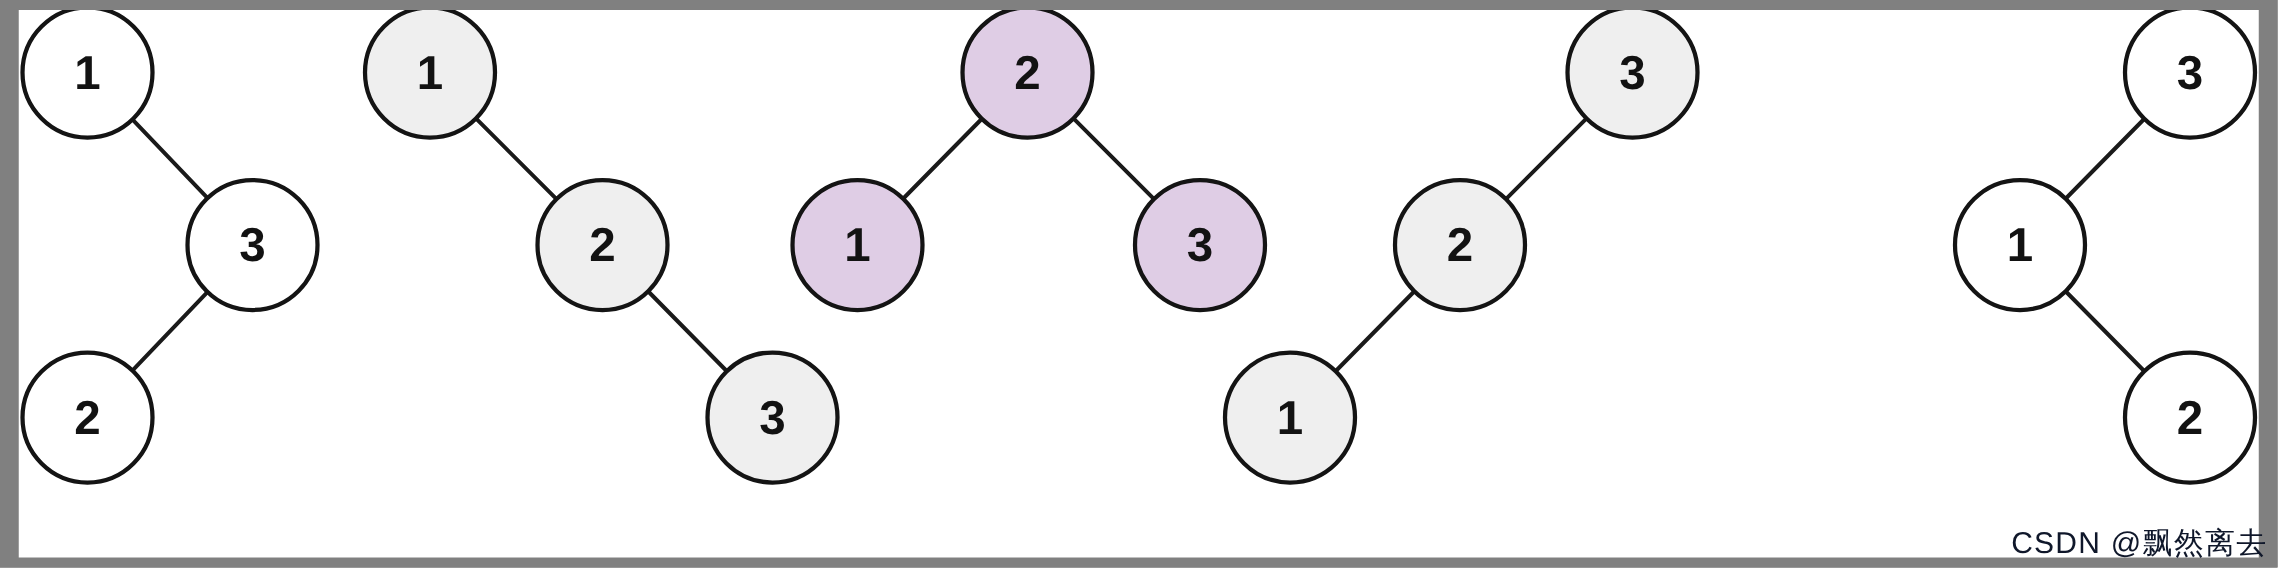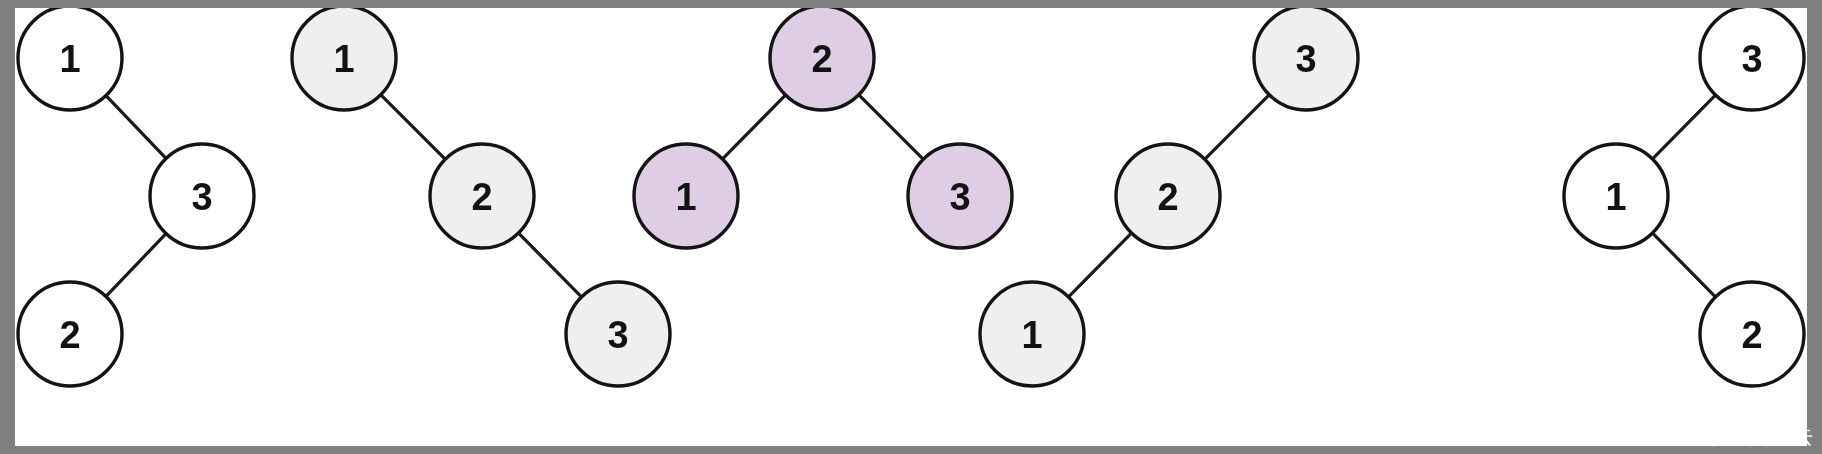--- a/index.html
+++ b/index.html
@@ -50,22 +50,22 @@
     font-size: 38px;
     fill: #121212;
     text-anchor: middle;
     dominant-baseline: central;
   }
   .watermark {
     position: absolute;
     right: 8px;
     bottom: 4px;
     font-family: "Liberation Sans", sans-serif;
-    font-size: 21px;
-    color: #ffffff;
+    font-size: 24px;
+    color: #0f172a;
     letter-spacing: 1px;
     white-space: nowrap;
     user-select: none;
   }
 </style>
 </head>
 <body>
 
 <div id="stage">
   <div id="canvas"></div>

